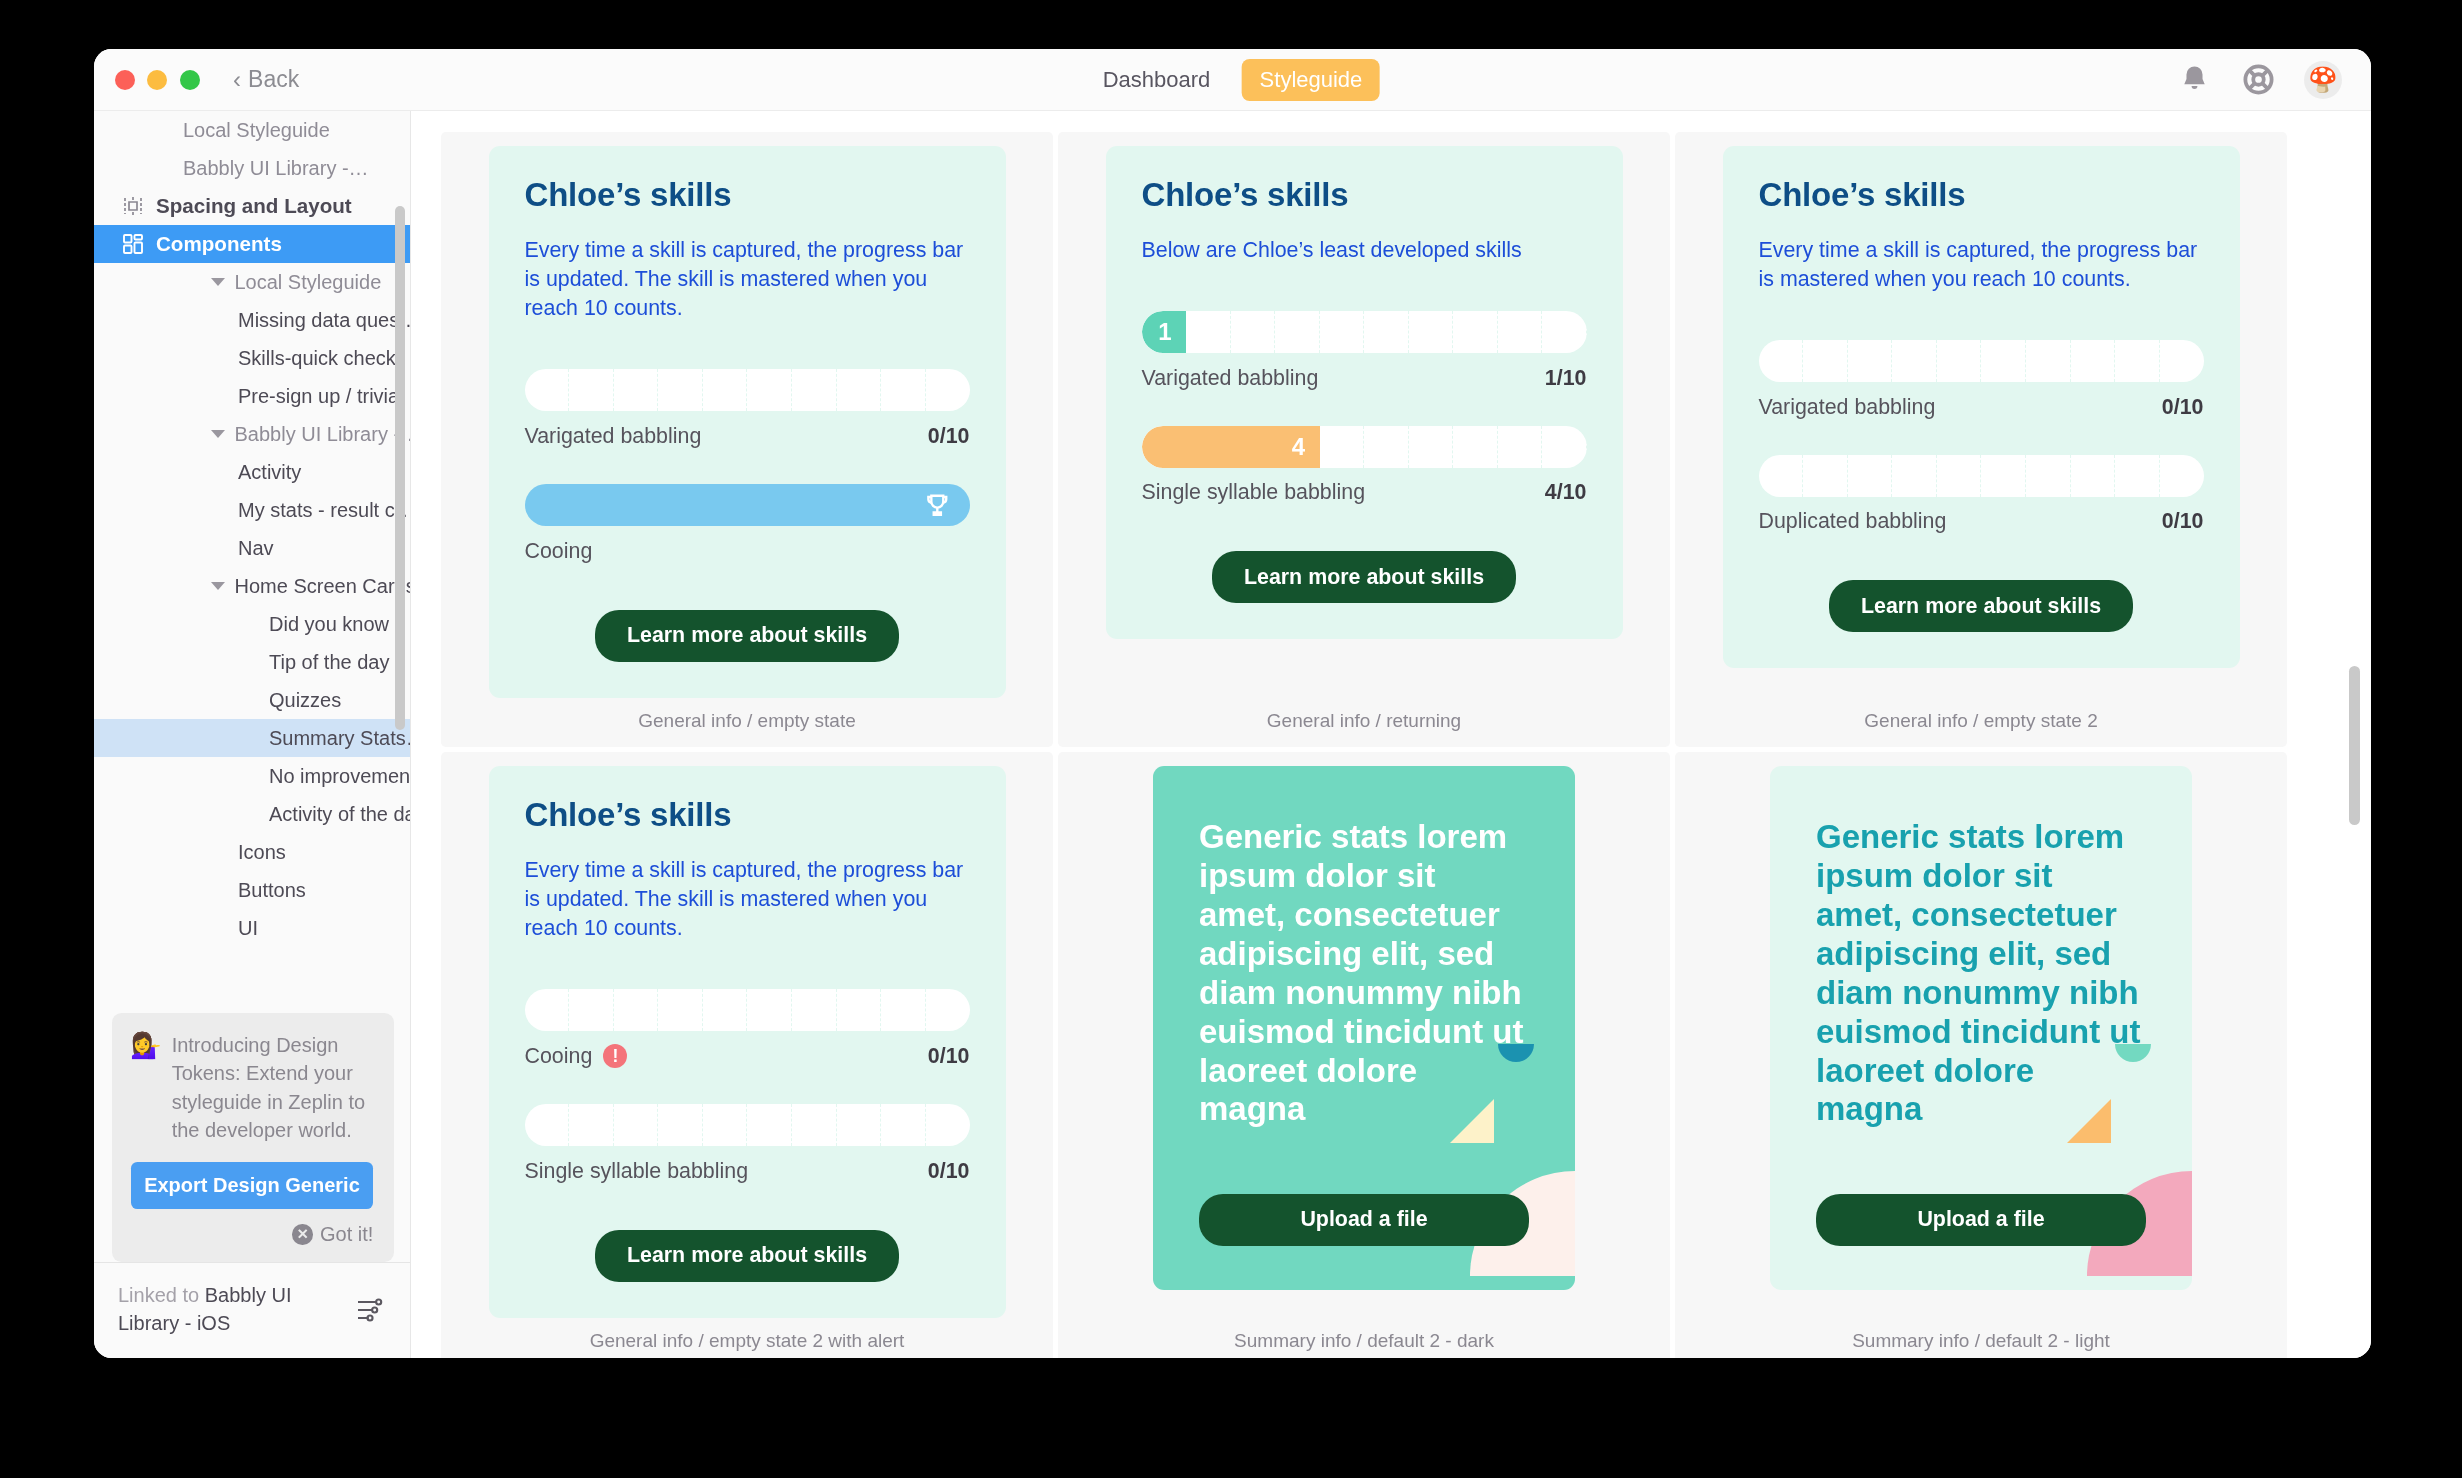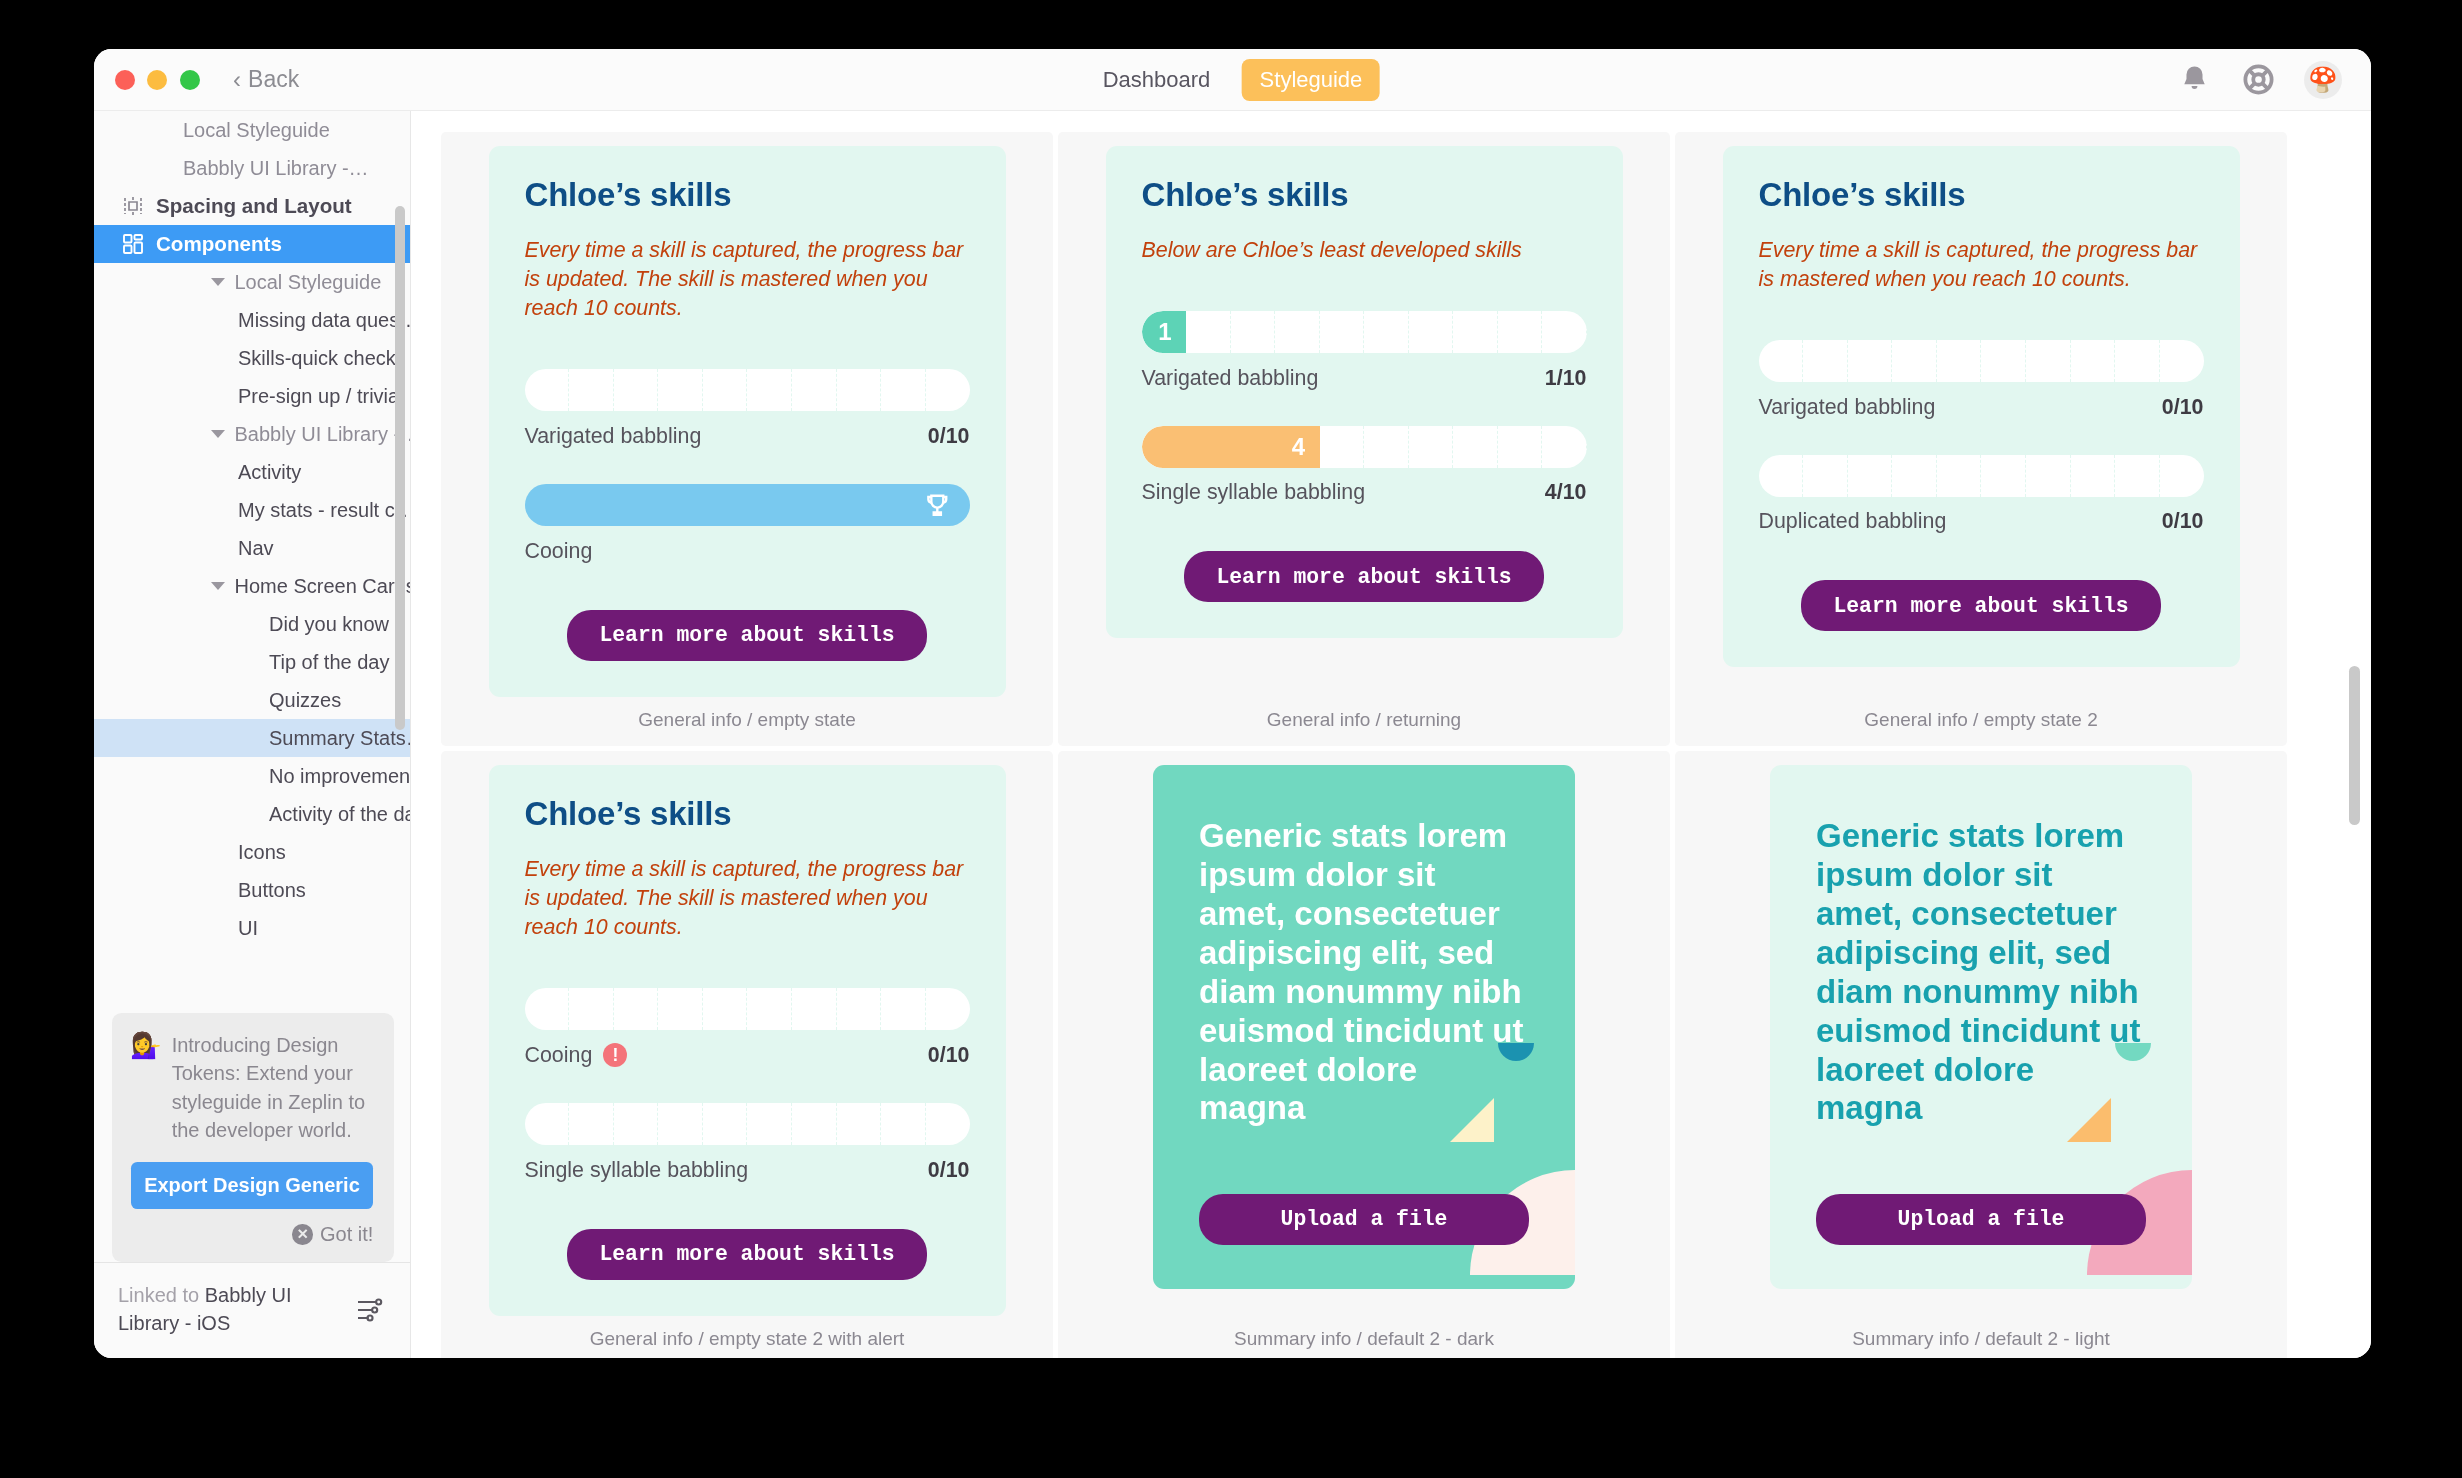--- a/index.html
+++ b/index.html
@@ -170,21 +170,21 @@
   
   .skills-card {
     background: #e2f7f0; border-radius: 11px;
     margin: 0 auto; padding: 30px 36px 36px 36px;
   }
   .sk-w1 { width: 517px; }
   .sk-title {
     color: #0e4e86; font-size: 33px; font-weight: bold;
     margin-bottom: 22px; letter-spacing: -0.2px;
   }
-  .sk-desc { color: #c2410c; font-size: 21.4px; line-height: 1.36; font-style: italic; }
+  .sk-desc { color: #1d4ed8; font-size: 21.4px; line-height: 1.36; }
   .sk-gap-lg { height: 46px; }
   .sk-gap-md { height: 35px; }
 
   .bar {
     position: relative; height: 42px; border-radius: 21.4px;
     background: #ffffff; overflow: hidden; display: flex;
   }
   .bar .seg {
     flex: 1 1 0; border-right: 1.6px dashed #e2f7f0;
   }
@@ -211,22 +211,22 @@
   .bar-legend .lbl { display: flex; align-items: center; gap: 11px; }
   .bar-legend .val { font-weight: bold; color: #3e3b43; }
   .alert-badge {
     width: 24px; height: 24px; border-radius: 50%; background: #f4747a;
     color: #fff; font-size: 17.5px; font-weight: bold;
     display: flex; align-items: center; justify-content: center;
     line-height: 1;
   }
   .pill-btn {
     display: block; margin: 0 auto; border: none; cursor: pointer;
-    background: #701a75; color: #fff; border-radius: 24px;
-    font-family: Liberation Mono, monospace;
+    background: #14532d; color: #fff; border-radius: 24px;
+    font-family: Liberation Sans, sans-serif;
     font-size: 21.4px; font-weight: bold;
     padding: 13.5px 32px;
   }
   .pill-btn.left { margin: 0; }
 
   
   .sum-card {
     position: relative; border-radius: 11px; overflow: hidden;
     margin: 0 auto; padding: 52px 46px 44px 46px;
     width: 422px; min-height: 524px;

